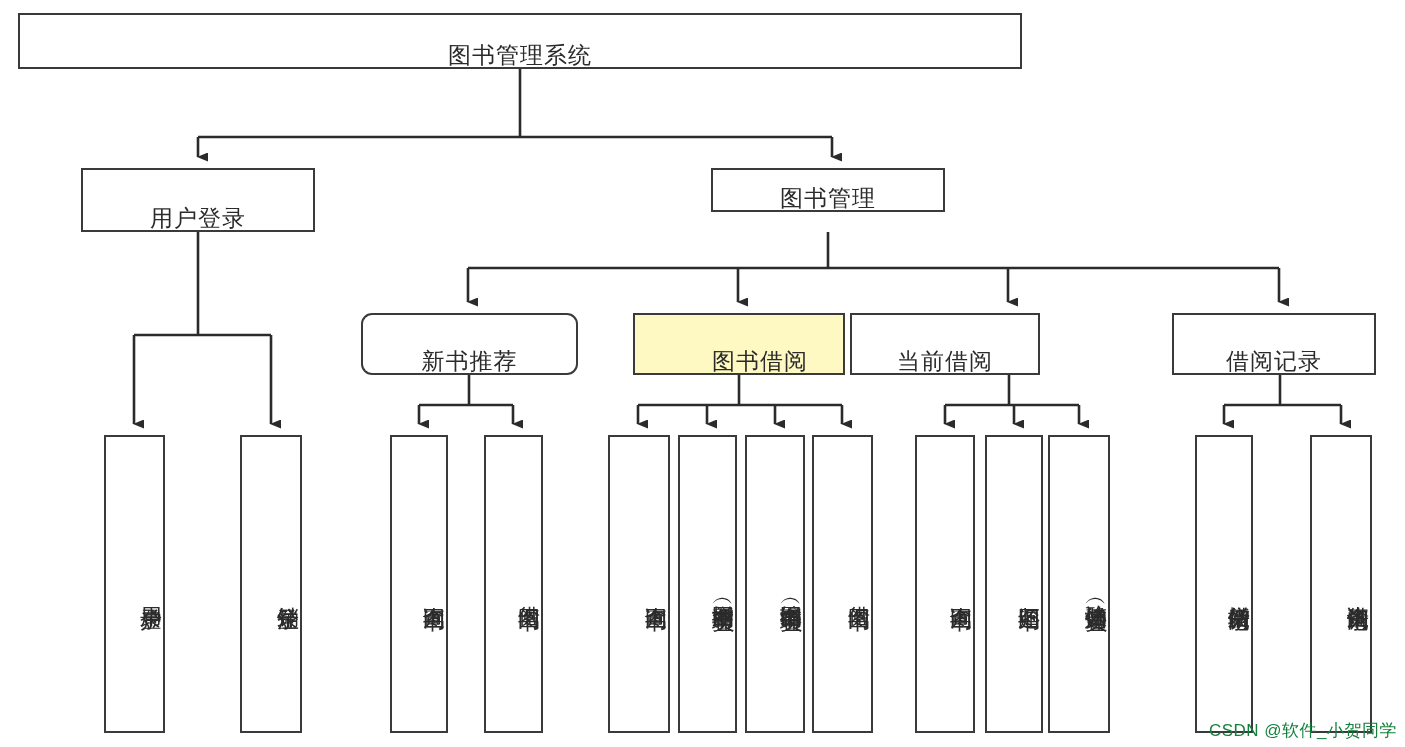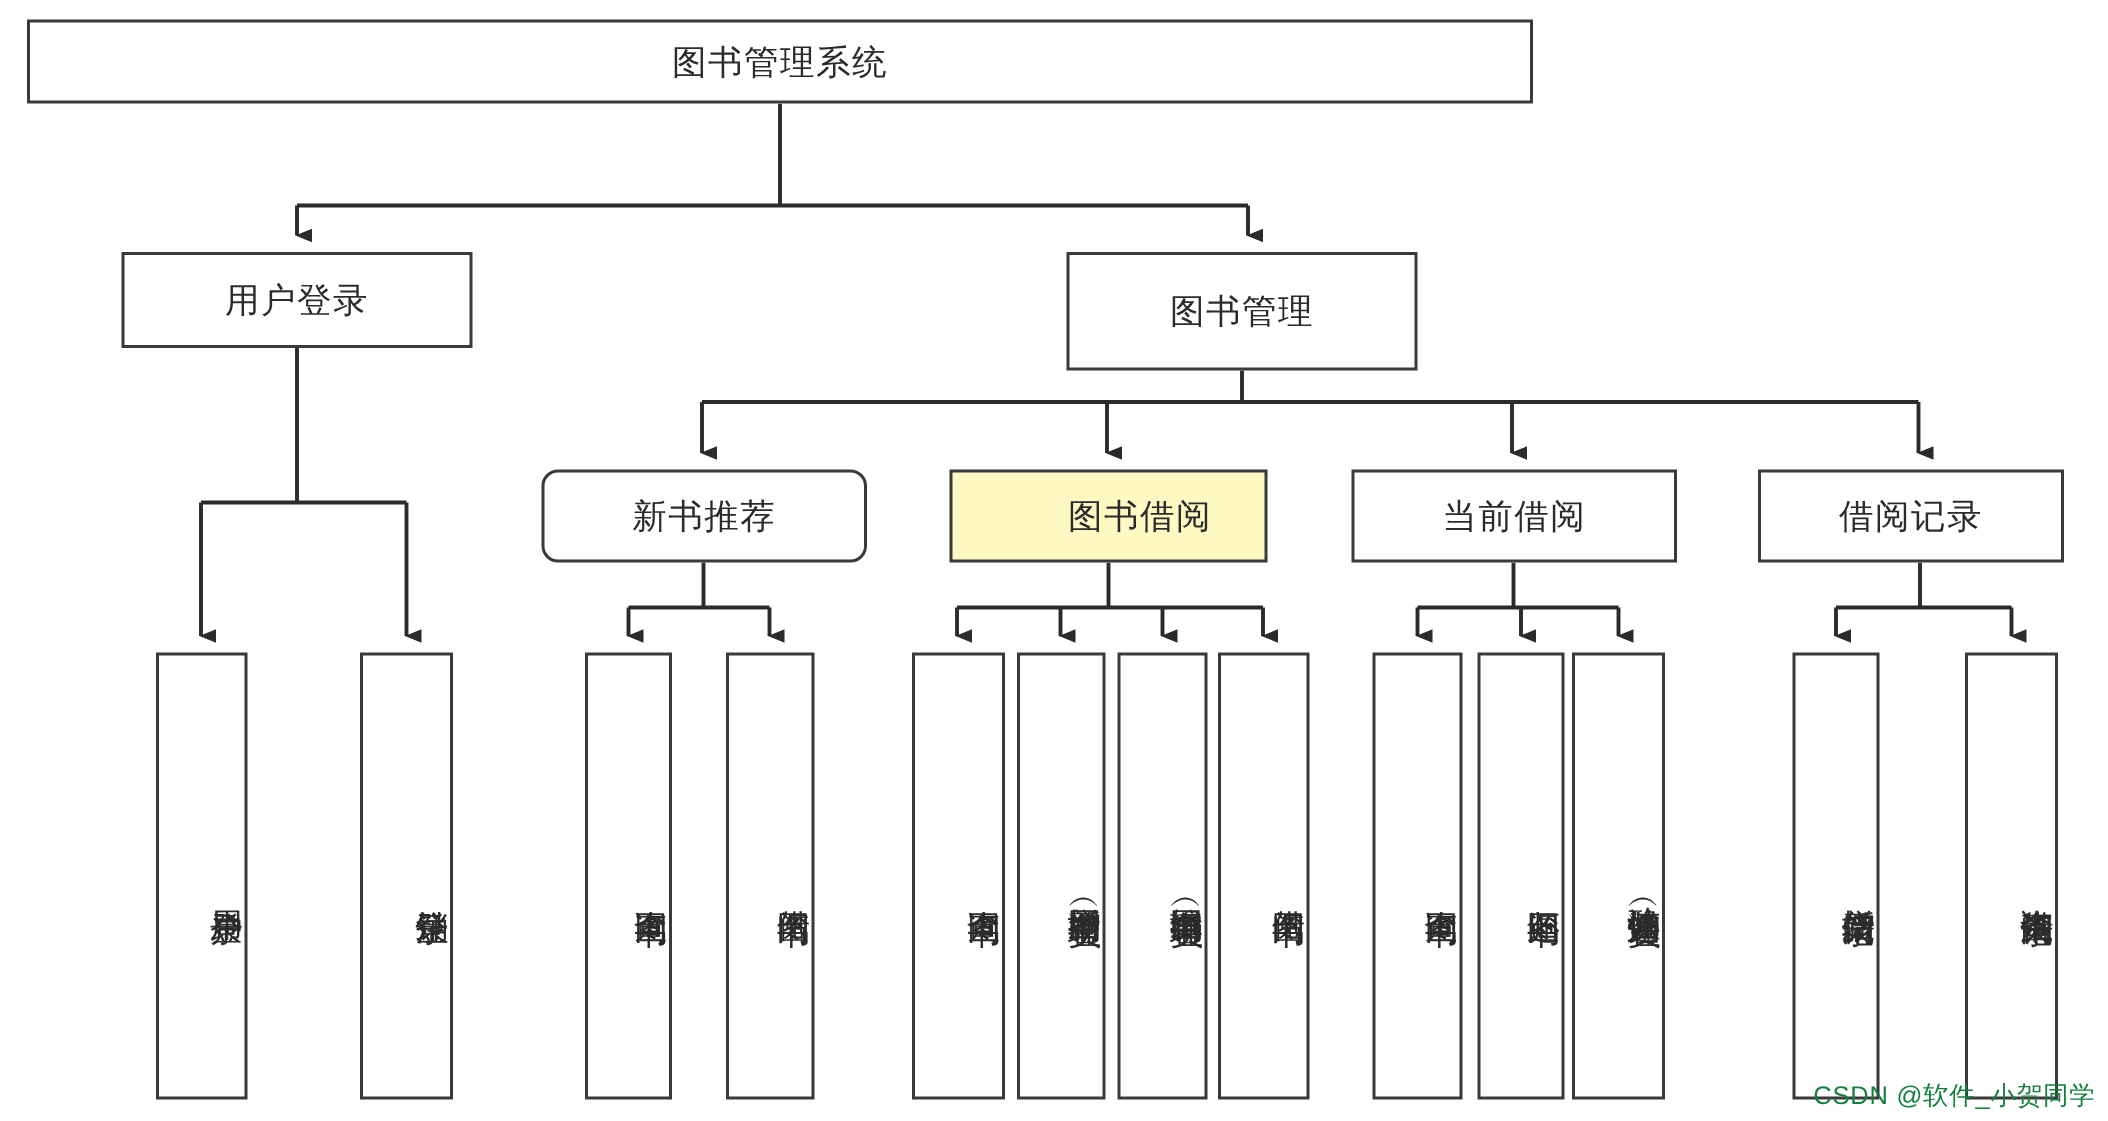--- a/index.html
+++ b/index.html
@@ -25,21 +25,21 @@
     width: 1405px;
     height: 747px;
     pointer-events: none;
   }
   .node {
     position: absolute;
     box-sizing: border-box;
     background: #ffffff;
     border: 2px solid #3a3a3a;
     display: flex;
-    align-items: center;
+    align-items: flex-end;
     justify-content: center;
     color: #2b2b2b;
     z-index: 2;
   }
   .node-h {
     font-size: 23px;
     letter-spacing: 1px;
     line-height: 1;
     white-space: nowrap;
   }
@@ -130,31 +130,31 @@
     </g>
   </svg>
 
   <div class="node node-h" id="node-root" style="left: 18px; top: 13px; width: 1004px; height: 56px; border-color: rgb(58, 58, 58); background: rgb(255, 255, 255); color: rgb(43, 43, 43);">
     <span>图书管理系统</span>
   </div>
 
   <div class="node node-h" id="node-l2-0" style="left: 81px; top: 168px; width: 234px; height: 64px; border-color: rgb(58, 58, 58); background: rgb(255, 255, 255); color: rgb(43, 43, 43);">
     <span>用户登录</span>
   </div>
-  <div class="node node-h" id="node-l2-1" style="left: 711px; top: 168px; width: 234px; height: 79px; border-color: rgb(58, 58, 58); background: rgb(255, 255, 255); color: rgb(43, 43, 43);">
+  <div class="node node-h" id="node-l2-1" style="left: 711px; top: 168px; width: 234px; height: 44px; border-color: rgb(58, 58, 58); background: rgb(255, 255, 255); color: rgb(43, 43, 43);">
     <span>图书管理</span>
   </div>
 
   <div class="node node-h" id="node-l3-0" style="left: 361px; top: 313px; width: 217px; height: 62px; border-color: rgb(58, 58, 58); background: rgb(255, 255, 255); color: rgb(43, 43, 43); border-radius: 11px;">
     <span>新书推荐</span>
   </div>
   <div class="node node-h" id="node-l3-1" style="left: 633px; top: 313px; width: 212px; height: 62px; border-color: rgb(58, 58, 58); background: #fef9c3; color: rgb(43, 43, 43); padding-left: 42px;">
     <span>图书借阅</span>
   </div>
-  <div class="node node-h" id="node-l3-2" style="left: 901px; top: 313px; width: 217px; height: 62px; border-color: rgb(58, 58, 58); background: rgb(255, 255, 255); color: rgb(43, 43, 43);">
+  <div class="node node-h" id="node-l3-2" style="left: 850px; top: 313px; width: 190px; height: 62px; border-color: rgb(58, 58, 58); background: rgb(255, 255, 255); color: rgb(43, 43, 43);">
     <span>当前借阅</span>
   </div>
   <div class="node node-h" id="node-l3-3" style="left: 1172px; top: 313px; width: 204px; height: 62px; border-color: rgb(58, 58, 58); background: rgb(255, 255, 255); color: rgb(43, 43, 43);">
     <span>借阅记录</span>
   </div>
 
   <div class="node node-v" id="node-leaf-0" style="left: 104px; top: 435px; width: 61px; height: 298px; border-color: rgb(58, 58, 58); background: rgb(255, 255, 255); color: rgb(43, 43, 43);">
     <span class="vtext">用户登录</span>
   </div>
   <div class="node node-v" id="node-leaf-1" style="left: 240px; top: 435px; width: 62px; height: 298px; border-color: rgb(58, 58, 58); background: rgb(255, 255, 255); color: rgb(43, 43, 43);">

